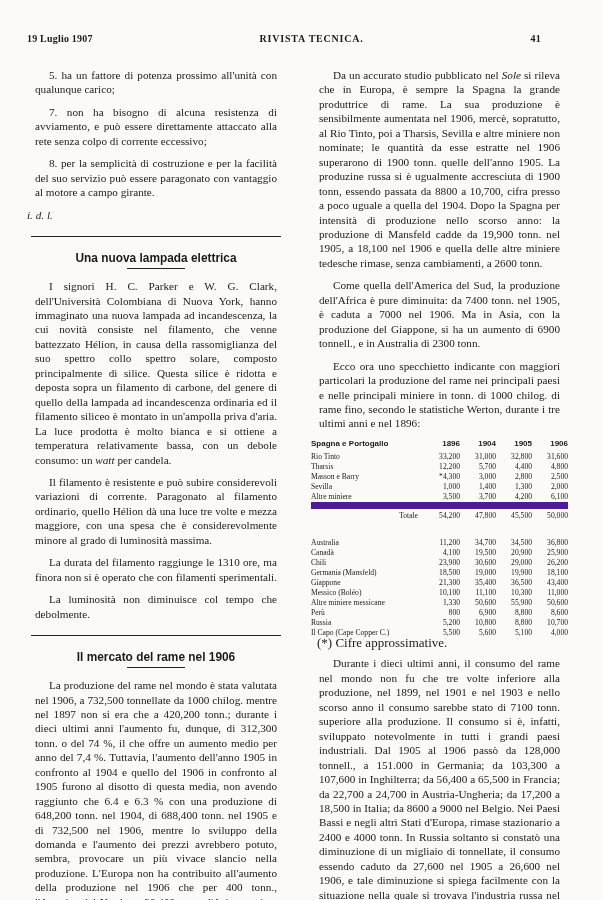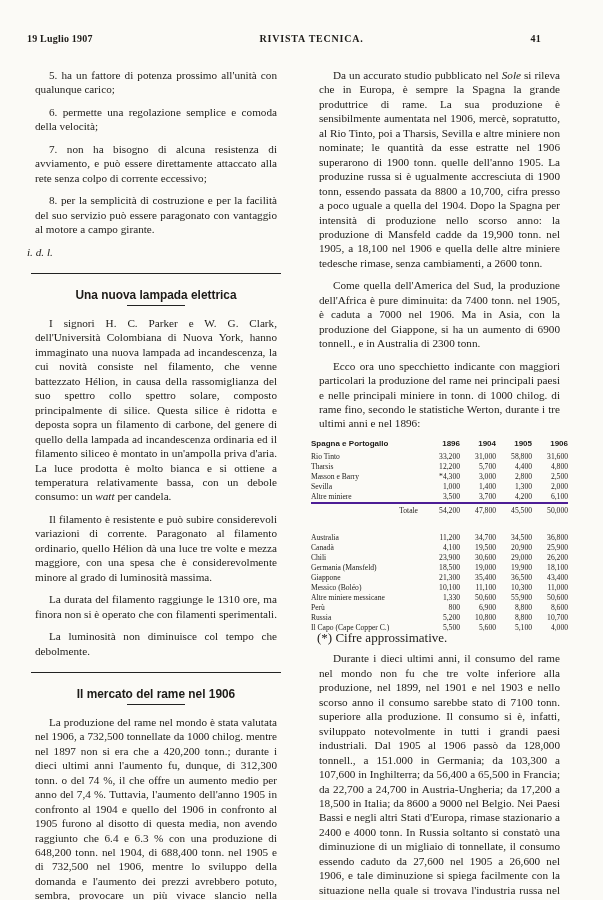--- a/index.html
+++ b/index.html
@@ -40,37 +40,36 @@
   table.prod {
     width: 100%; border-collapse: collapse;
     font-family: "Liberation Serif", serif; font-size: 7.6px; line-height: 10.1px;
     margin: 5px 0 0 0;
   }
   table.prod td, table.prod th { padding: 0; white-space: nowrap; }
   table.prod th { font-family: "Liberation Sans", sans-serif; font-weight: bold; font-size: 8px; padding-bottom: 3px; }
   table.prod th.lbl { text-align: left; }
   table.prod td.num, table.prod th.num { text-align: right; width: 36px; }
   table.prod td.lbl { text-align: left; }
-  table.prod tr.total td { border-top: 2px solid #4c1d95; padding-top: 2px; padding-bottom: 16px; }
+  table.prod tr.total td { border-top: 7px solid #4c1d95; padding-top: 2px; padding-bottom: 16px; }
   table.prod tr.total td.lbl { text-align: right; padding-right: 6px; }
   table.prod tr.after-total td { border-top: 2px solid #222; padding-top: 3px; }
   .table-note { font-size: 13px; line-height: 10px; padding-left: 6px; margin-bottom: 4px; }
 </style>
 </head>
 <body>
 
 <div class="running-head">
   <span>19 Luglio 1907</span>
   <span class="center">RIVISTA TECNICA.</span>
   <span>41</span>
 </div>
 
 <div class="col left">
   <p>5. ha un fattore di potenza prossimo all'unità con qualunque carico;</p>
-  <p>6. permette una regolazione semplice e comoda della velocità;</p>
   <p>7. non ha bisogno di alcuna resistenza di avviamento, e può essere direttamente attaccato alla rete senza colpo di corrente eccessivo;</p>
   <p>8. per la semplicità di costruzione e per la facilità del suo servizio può essere paragonato con vantaggio al motore a campo girante.</p>
   <div class="signature">i. d. l.</div>
 
   <div class="rule-wavy"></div>
 
   <div class="section-title">Una nuova lampada elettrica</div>
   <div class="short-rule"></div>
 
   <p><span>I signori H. C. Parker e W. G. Clark, dell'Università Colombiana di Nuova York, hanno immaginato una nuova lampada ad incandescenza, la cui novità consiste nel filamento, che venne battezzato Hélion, in causa della rassomiglianza del suo spettro collo spettro solare, composto principalmente di silice. Questa silice è ridotta e deposta sopra un filamento di carbone, del genere di quello della lampada ad incandescenza ordinaria ed il filamento siliceo è montato in un'ampolla priva d'aria. La luce prodotta è molto bianca e si ottiene a temperatura relativamente bassa, con un debole consumo: un </span><em class="it">watt</em><span> per candela.</span></p>
@@ -99,21 +98,21 @@
         <th class="num">1904</th>
         <th class="num">1905</th>
         <th class="num">1906</th>
       </tr>
     </thead>
     <tbody id="tbody">
         <tr>
           <td class="lbl">Rio Tinto</td>
           <td class="num">33,200</td>
           <td class="num">31,000</td>
-          <td class="num">58,800</td>
+          <td class="num">32,800</td>
           <td class="num">31,600</td>
         </tr>
         <tr>
           <td class="lbl">Tharsis</td>
           <td class="num">12,200</td>
           <td class="num">5,700</td>
           <td class="num">4,400</td>
           <td class="num">4,800</td>
         </tr>
         <tr>

